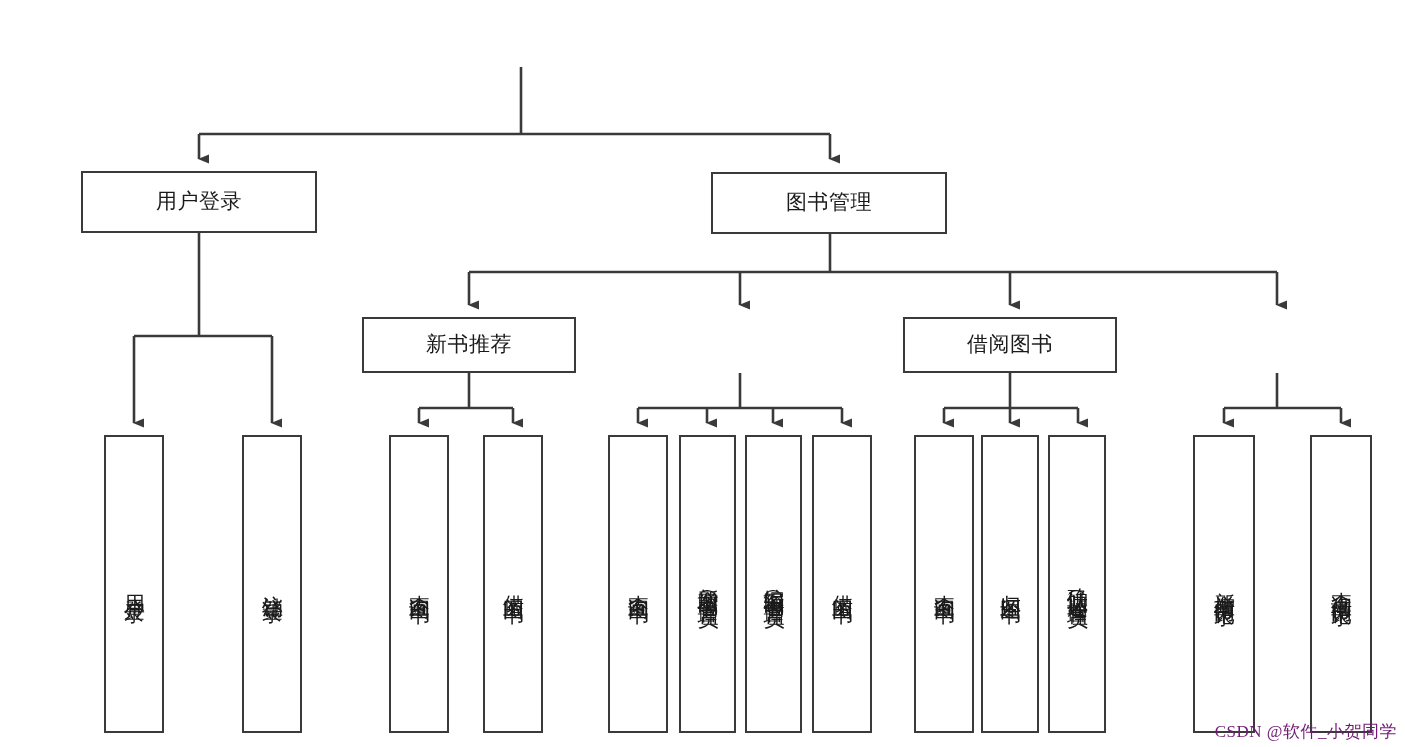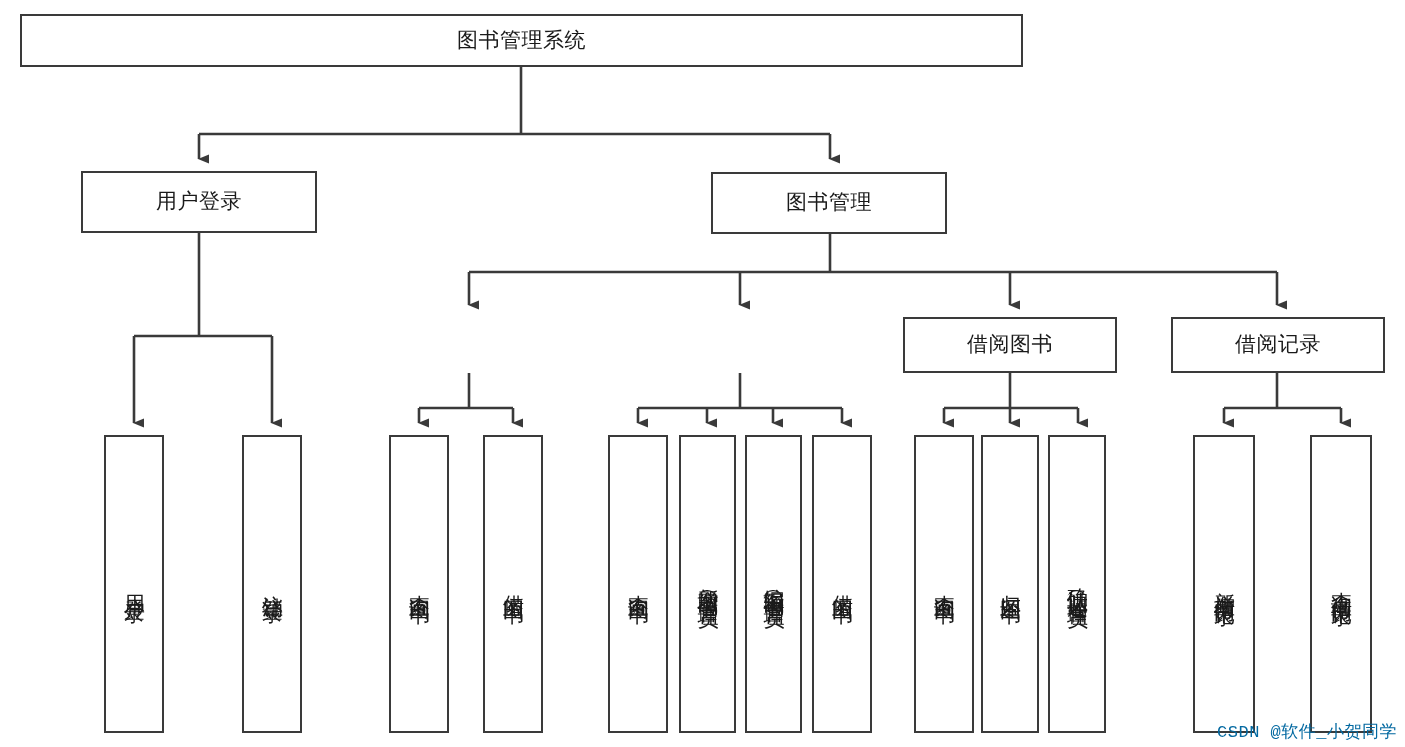--- a/index.html
+++ b/index.html
@@ -52,24 +52,24 @@
     text-orientation: upright;
     font-size: 21px;
     letter-spacing: 3px;
     line-height: 1;
   }
   .watermark {
     position: absolute;
     right: 8px;
     bottom: 4px;
     font-size: 17px;
-    color: #0369a1;
+    color: #701a75;
     letter-spacing: 0.5px;
     white-space: nowrap;
-    font-family: Liberation Mono, monospace;
+    font-family: Liberation Serif, serif;
   }
 </style>
 </head>
 <body>
 
 <div id="canvas">
 
   <svg class="wires" viewBox="0 0 1405 747">
     <defs>
       <marker id="arrow" markerWidth="10" markerHeight="11" refX="4.6" refY="10" orient="auto" markerUnits="userSpaceOnUse">
@@ -113,36 +113,33 @@
       <path d="M1010,408 L1010,423" marker-end="url(#arrow)"></path>
       <path d="M1078,408 L1078,423" marker-end="url(#arrow)"></path>
 
       <path d="M1277,373 L1277,408"></path>
       <path d="M1224,408 L1341,408"></path>
       <path d="M1224,408 L1224,423" marker-end="url(#arrow)"></path>
       <path d="M1341,408 L1341,423" marker-end="url(#arrow)"></path>
     </g>
   </svg>
 
-  <div class="node h" style="left:20px; top:14px; width:1003px; height:53px;">
-    <span class="label">图书管理系统</span>
-  </div>
 
   <div class="node h" style="left:81px; top:171px; width:236px; height:62px;">
     <span class="label">用户登录</span>
   </div>
   <div class="node h" style="left:711px; top:172px; width:236px; height:62px;">
     <span class="label">图书管理</span>
   </div>
 
+  <div class="node h" style="left:362px; top:317px; width:214px; height:56px;">
+    <span class="label">新书推荐</span>
+  </div>
   <div class="node h" style="left:903px; top:317px; width:214px; height:56px;">
     <span class="label">借阅图书</span>
-  </div>
-  <div class="node h" style="left:1171px; top:317px; width:214px; height:56px;">
-    <span class="label">借阅记录</span>
   </div>
 
   <div class="node v" style="left:104px; top:435px; width:60px; height:298px;">
     <span class="label">用户登录</span>
   </div>
   <div class="node v" style="left:242px; top:435px; width:60px; height:298px;">
     <span class="label">注销登录</span>
   </div>
 
   <div class="node v" style="left:389px; top:435px; width:60px; height:298px;">

